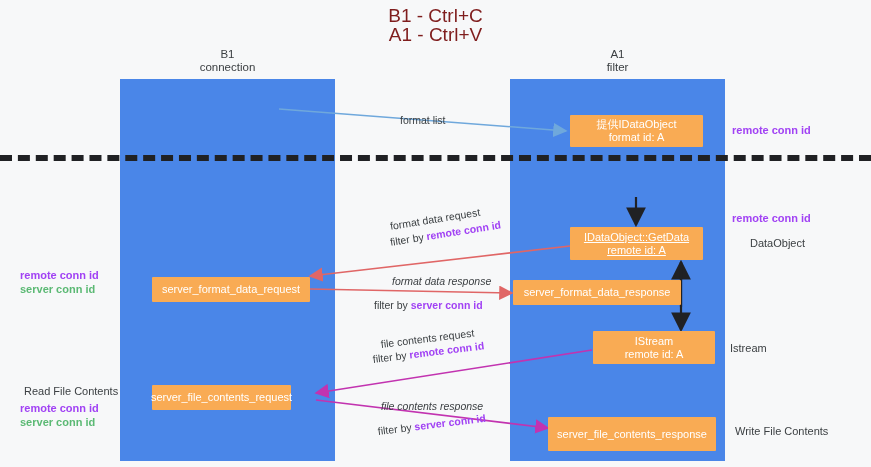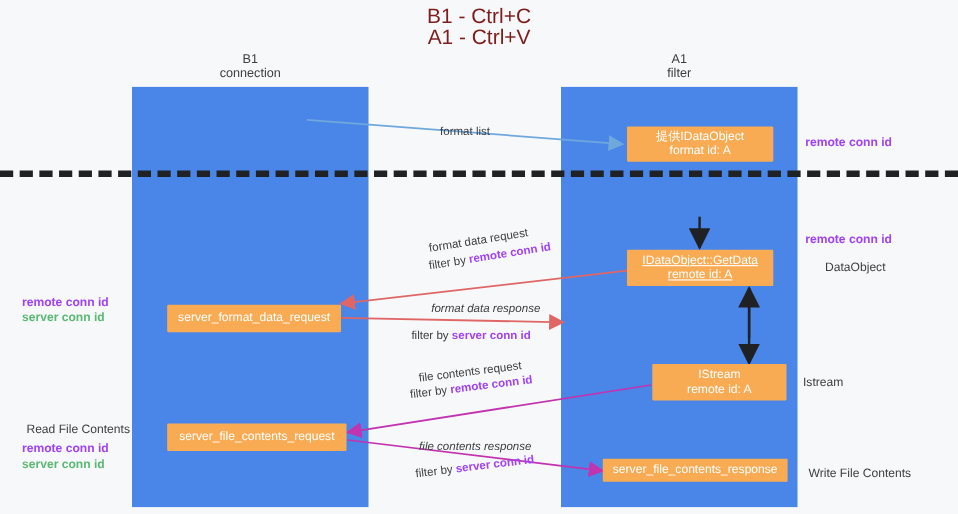--- a/index.html
+++ b/index.html
@@ -112,27 +112,28 @@
 
   <div class="box orange" style="left:570px;top:115px;width:133px;height:32px;">提供IDataObject
 format id: A</div>
 
 
   <div class="box orange" style="left:570px;top:227px;width:133px;height:33px;text-decoration:underline;">IDataObject::GetData
 remote id: A</div>
 
   <div class="box orange" style="left:152px;top:277px;width:158px;height:25px;">server_format_data_request</div>
 
+  <div class="box orange" style="left:513px;top:280px;width:168px;height:25px;">server_format_data_response</div>
 
   <div class="box orange" style="left:593px;top:331px;width:122px;height:33px;">IStream
 remote id: A</div>
 
-  <div class="box orange" style="left:152px;top:385px;width:163px;height:25px;">server_file_contents_request</div>
+  <div class="box orange" style="left:152px;top:385px;width:139px;height:25px;">server_file_contents_request</div>
 
-  <div class="box orange" style="left:548px;top:417px;width:168px;height:21px;">server_file_contents_response</div>
+  <div class="box orange" style="left:548px;top:417px;width:168px;height:34px;">server_file_contents_response</div>
 
   <div class="divider"></div>
 
   <div class="arrowlabel" style="left:400px;top:101px;margin-top:12px;">format list</div>
 
   <div class="arrowlabel rot-up" style="left:389px;top:219px;">format data request</div>
   <div class="arrowlabel rot-up" style="left:389px;top:235px;">
     <span>filter by </span><b class="purple">remote conn id</b>
   </div>
 

